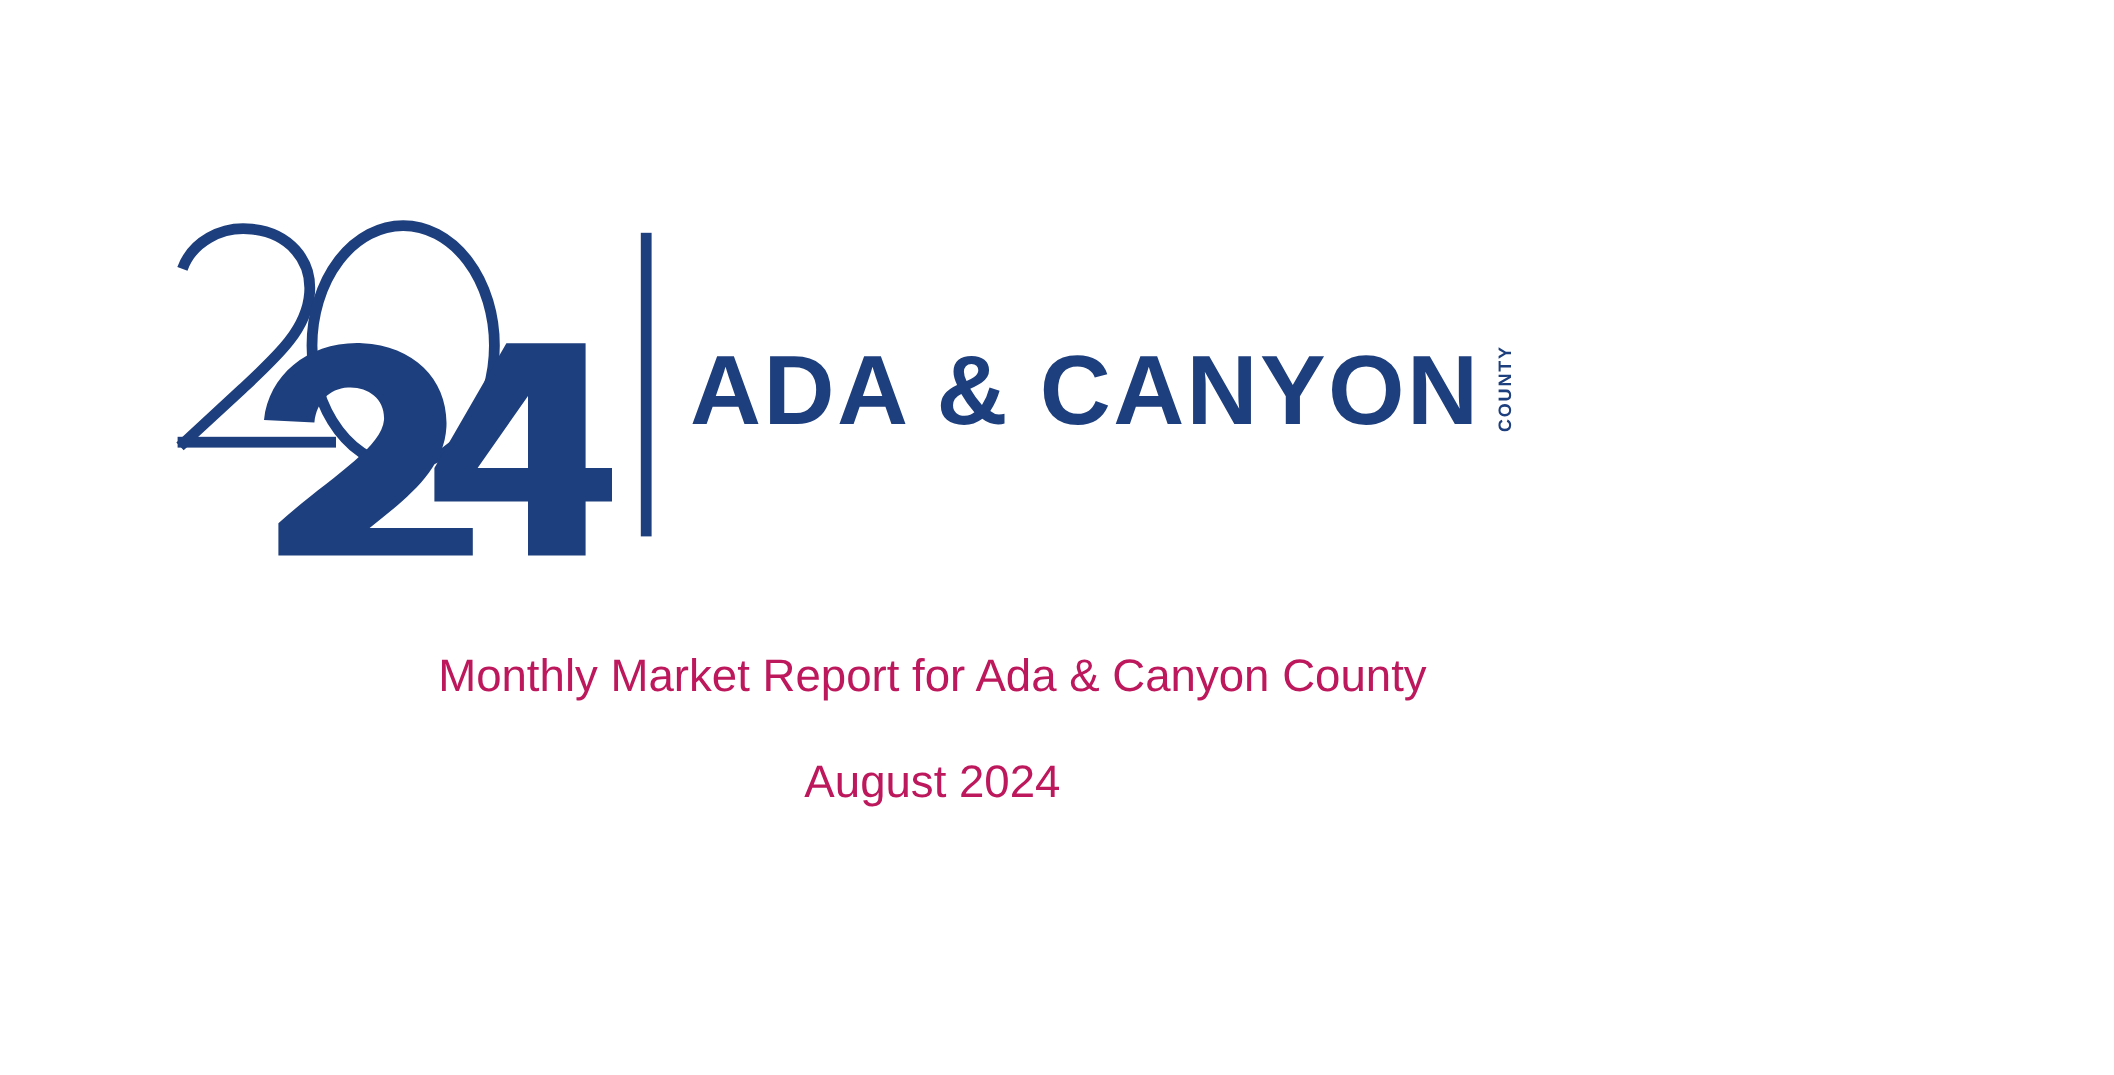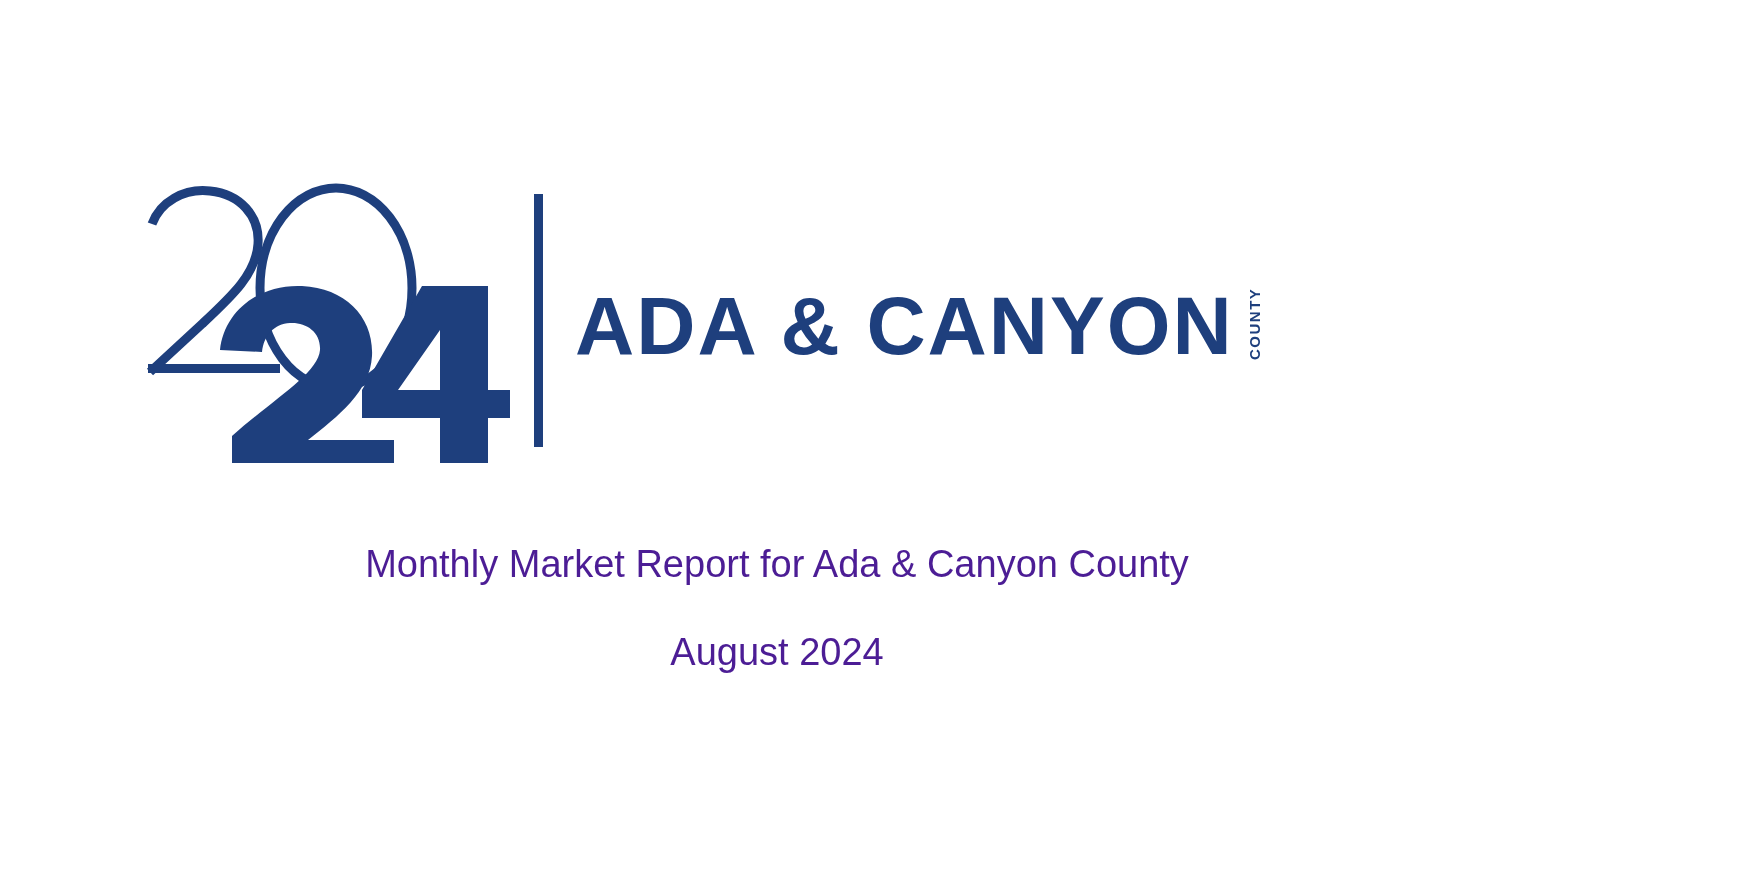--- a/index.html
+++ b/index.html
@@ -114,21 +114,21 @@
     left: 0;
     top: 545px;
     width: 1554px;
     text-align: center;
   }
   .subtitle-line {
     font-family: "Liberation Sans", sans-serif;
     font-weight: normal;
     font-size: 38px;
     line-height: 1.0;
-    color: #4c1d95;
+    color: #be185d;
     margin: 0;
     white-space: nowrap;
   }
   .subtitle-line.date {
     margin-top: 50px;
   }
 </style>
 </head>
 <body>
 

